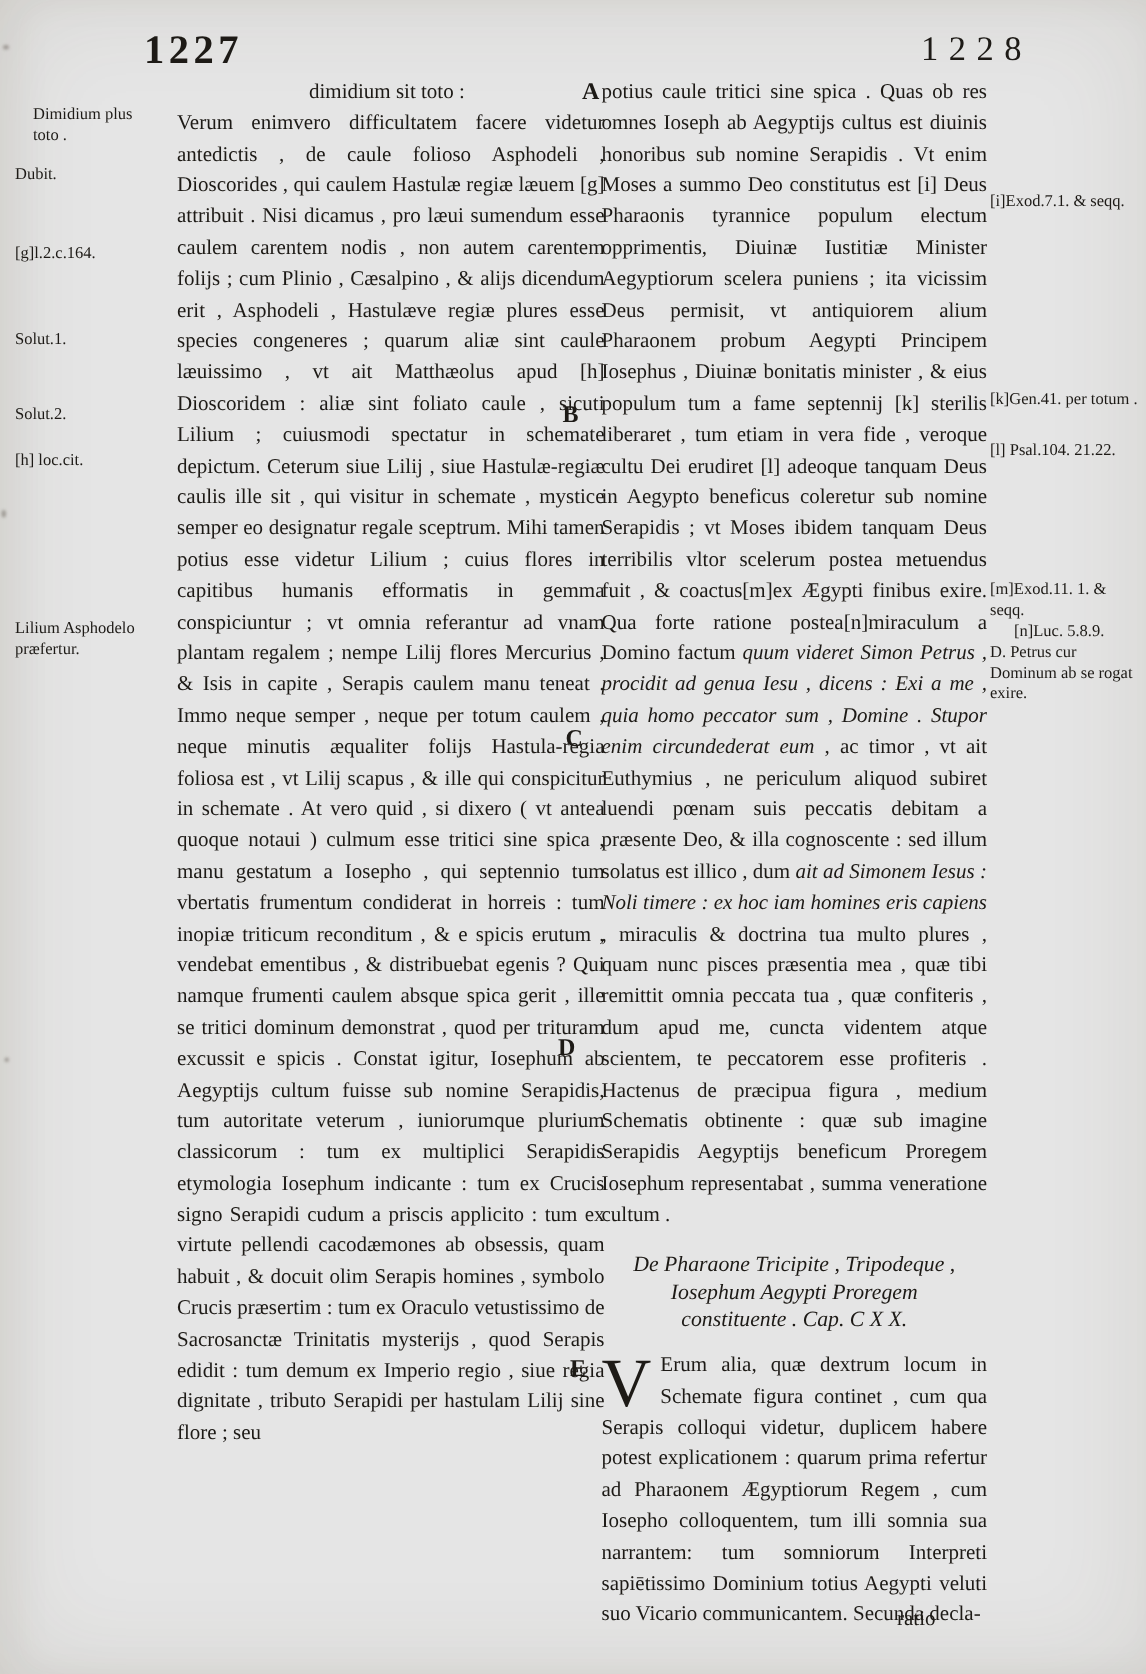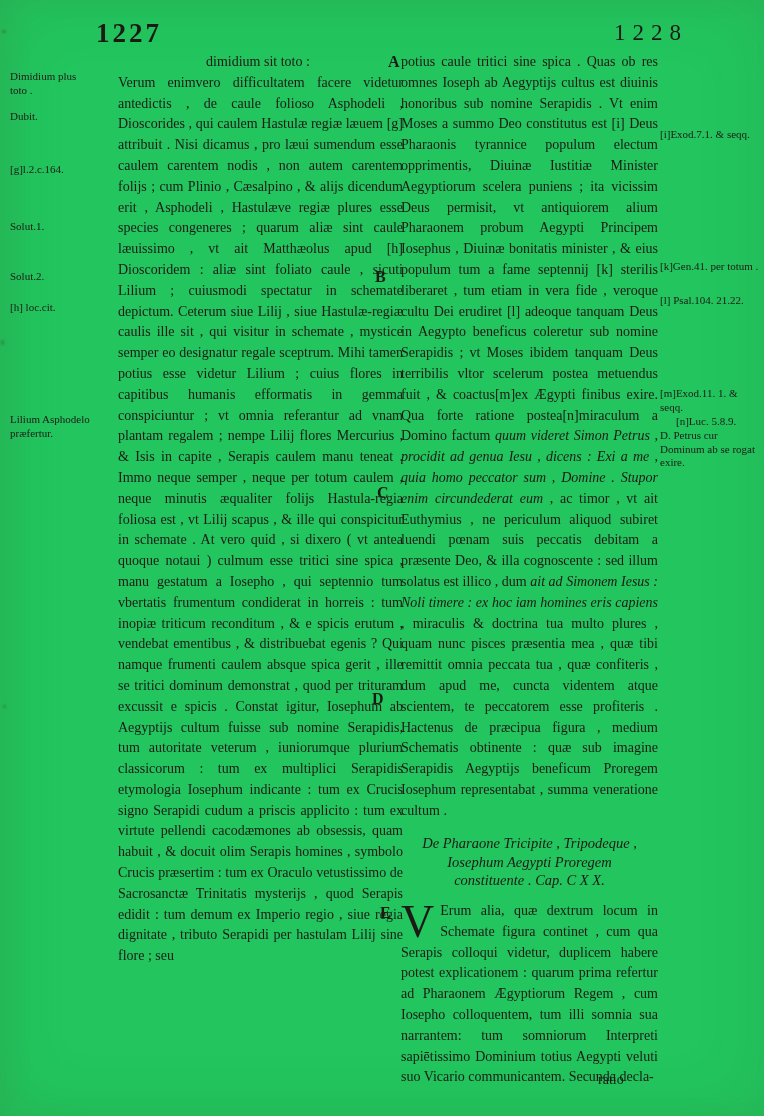--- a/index.html
+++ b/index.html
@@ -1,18 +1,18 @@
 <!DOCTYPE html>
 <html><head>
 <meta charset="utf-8">
 <style>
   html,body{margin:0;padding:0;background:#d9d6cd;}
   .page{
     position:relative;width:764px;height:1116px;margin:0 auto;
-    background:#22c55e;color:#1d1a16;overflow:hidden;
+    background:#e5e5e5;color:#1d1a16;overflow:hidden;
     font-family:"Liberation Serif", serif;
     box-shadow:inset 0 0 70px rgba(80,65,40,0.10), inset 12px 0 25px rgba(80,65,40,0.06);
   }
   
   .running-head{position:absolute;top:16px;left:0;width:100%;height:40px;}
   .pnum-left{position:absolute;left:96px;top:2px;font-size:27px;letter-spacing:3px;font-weight:bold;}
   .running-title{position:absolute;left:50%;transform:translateX(-50%);top:0;font-size:28px;white-space:nowrap;}
   .pnum-right{position:absolute;left:614px;top:4px;font-size:23px;letter-spacing:7px;text-align:right;}
   
   .col{position:absolute;top:52px;text-align:justify;font-size:14px;line-height:20.8px;}
@@ -38,21 +38,21 @@
 </head>
 <body>
 
 <div class="page">
 
   <div class="running-head">
     <span class="pnum-left">1227</span>
     <span class="pnum-right">1228</span>
   </div>
 
-  <div class="note note-left" style="top:70px;">Dimidium plus toto .</div>
+  <div class="note note-left" style="top:70px;margin-left:12px;">Dimidium plus toto .</div>
   <div class="note note-left" style="top:110px;">Dubit.</div>
   <div class="note note-left" style="top:163px;">[g]l.2.c.164.</div>
   <div class="note note-left" style="top:220px;">Solut.1.</div>
   <div class="note note-left" style="top:238px;margin-top:32px;">Solut.2.</div>
   <div class="note note-left" style="top:301px;">[h] loc.cit.</div>
   <div class="note note-left" style="top:413px;">Lilium Asphodelo præfertur.</div>
 
   <div class="note note-right" style="top:128px;">[i]Exod.7.1. &amp; seqq.</div>
   <div class="note note-right" style="top:260px;">[k]Gen.41. per totum .</div>
   <div class="note note-right" style="top:294px;">[l] Psal.104. 21.22.</div>

